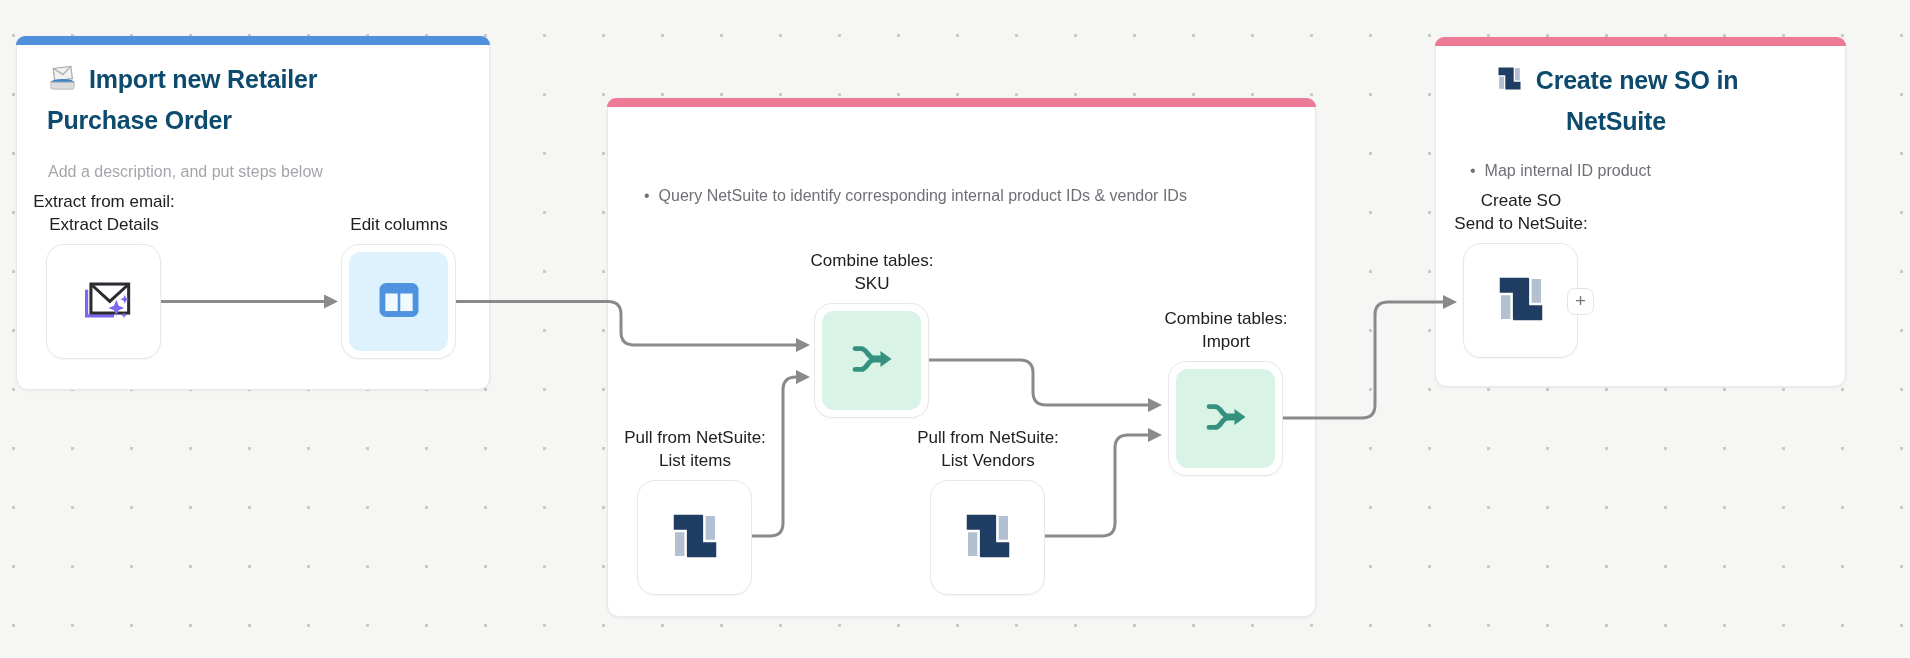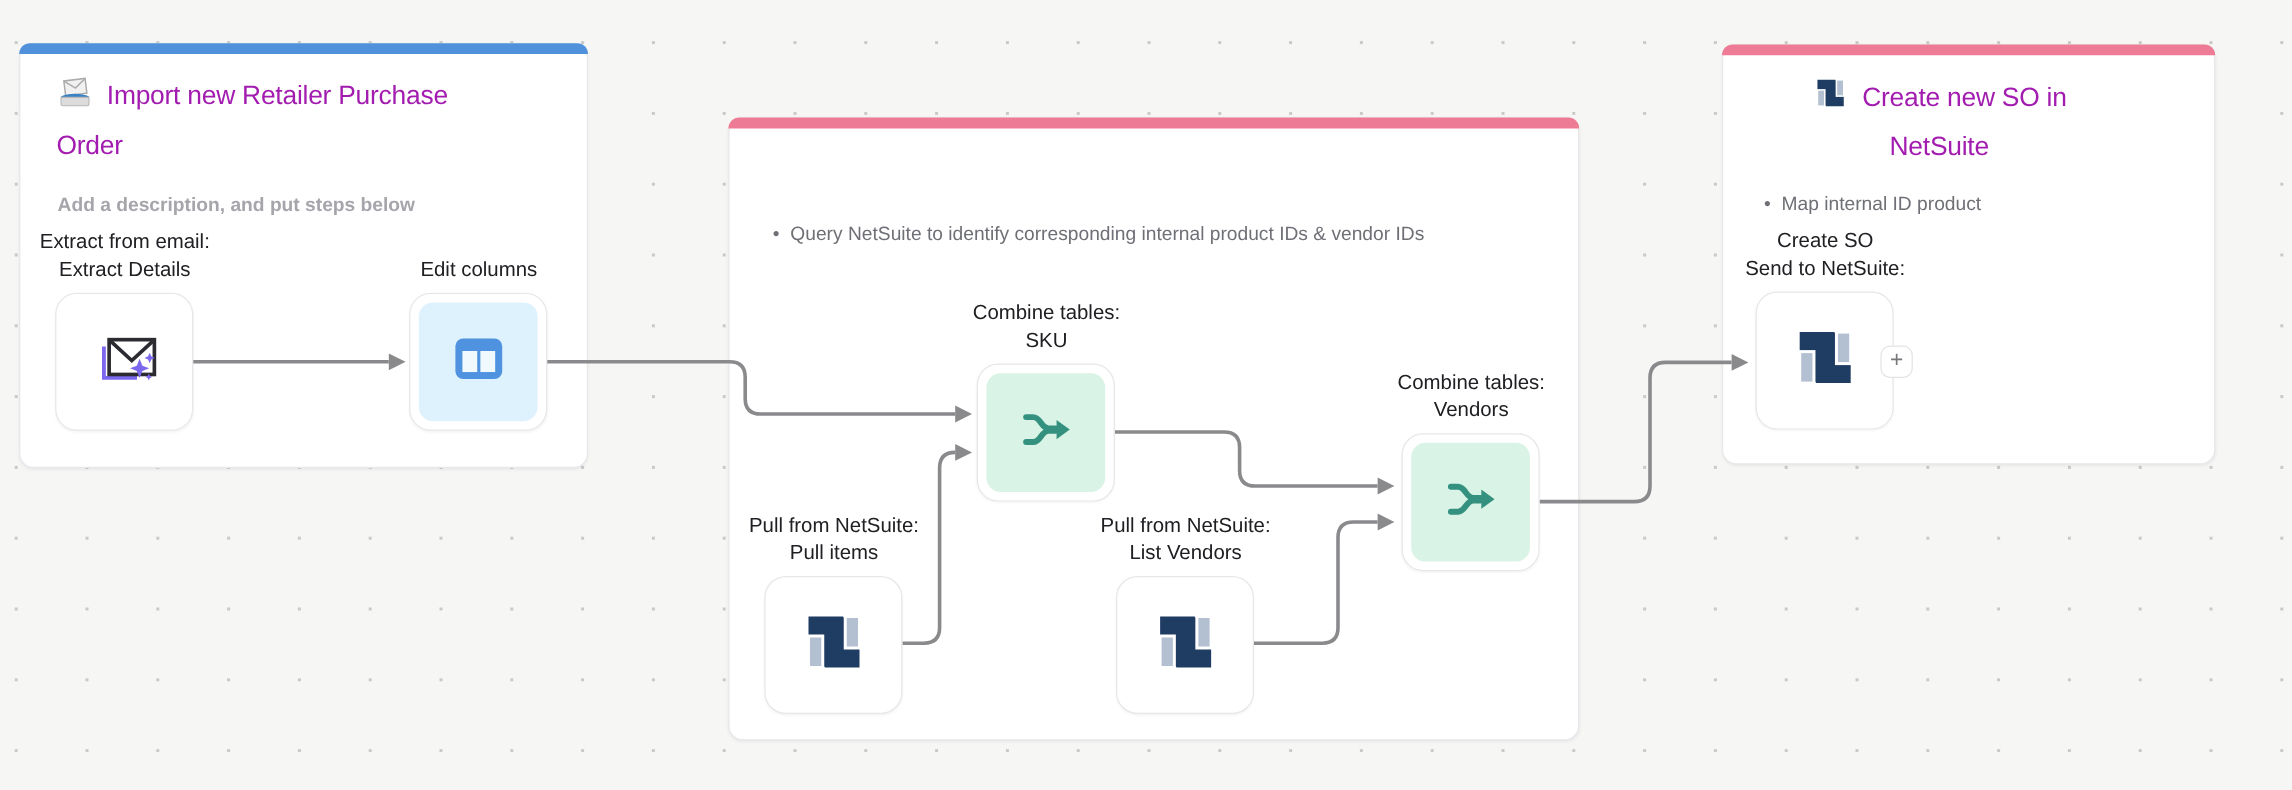--- a/index.html
+++ b/index.html
@@ -17,22 +17,22 @@
   .group-card {
     position:absolute; background:#fff; border:1px solid #e8e8ea;
     border-radius:12px; box-shadow:0 1px 3px rgba(16,24,40,.06);
     z-index:1;
   }
   .accent-bar {
     position:absolute; top:-1px; left:-1px; right:-1px; height:9px;
     border-radius:12px 12px 0 0;
   }
   .group-title {
-    position:absolute; font-weight:400; font-size:22px; line-height:36px;
-    color:#a21caf; letter-spacing:-0.2px;
+    position:absolute; font-weight:700; font-size:25px; line-height:36px;
+    color:#0c4a6e; letter-spacing:-0.2px;
   }
   .title-icon { display:inline-block; vertical-align:-5px; margin-right:11px; }
   .group-desc {
     position:absolute; font-size:16px; color:#a5a5ab;
   }
   .group-bullet {
     position:absolute; font-size:16px; color:#6f7076; display:flex; gap:9px;
   }
   .bullet-dot { color:#6f7076; }
 
@@ -77,21 +77,21 @@
         <svg width="31" height="31" viewBox="0 0 40 40">
           <g transform="rotate(-7 20 16)">
             <rect x="9" y="7" width="23" height="16" fill="#f1f1f1" stroke="#ababab" stroke-width="1.6"></rect>
             <path d="M9,7 L20.5,16 L32,7" fill="none" stroke="#ababab" stroke-width="1.6"></path>
           </g>
           <path d="M5,25 C12,21 28,21 35,25 L35,28 L5,28 Z" fill="#3b82c4"></path>
           <path d="M5,26 H35 V33 a2,2 0 0 1 -2,2 H7 a2,2 0 0 1 -2,-2 Z" fill="#dcdcdc" stroke="#b6b6b6" stroke-width="1.2"></path>
         </svg>
       </span><span>Import new Retailer Purchase Order</span>
     </div>
-    <div class="group-desc" style="left:31px; top:126px;font-weight:bold;">Add a description, and put steps below</div>
+    <div class="group-desc" style="left:31px; top:126px;">Add a description, and put steps below</div>
   </div>
 
   <div class="group-card" style="left:607px; top:98px; width:709px; height:519px;">
     <div class="accent-bar" style="background:#ee7b95;"></div>
     <div class="group-bullet" style="left:36px; top:88px;">
       <span class="bullet-dot">•</span>
       <span>Query NetSuite to identify corresponding internal product IDs &amp; vendor IDs</span>
     </div>
   </div>
 
@@ -138,29 +138,29 @@
   <div class="node-label" style="left:399px; top:190px;">
     <div></div>
       <div>Edit columns</div>
   </div>
   <div class="node-label" style="left:872px; top:249px;">
     <div>Combine tables:</div>
       <div>SKU</div>
   </div>
   <div class="node-label" style="left:695px; top:426px;">
     <div>Pull from NetSuite:</div>
-      <div>Pull items</div>
+      <div>List items</div>
   </div>
   <div class="node-label" style="left:988px; top:426px;">
     <div>Pull from NetSuite:</div>
       <div>List Vendors</div>
   </div>
   <div class="node-label" style="left:1226px; top:307px;">
     <div>Combine tables:</div>
-      <div>Vendors</div>
+      <div>Import</div>
   </div>
   <div class="node-label" style="left:1521px; top:189px;">
     <div>Create SO</div>
       <div>Send to NetSuite:</div>
   </div>
 
   <div class="node" style="left:46px; top:244px;">
     <div class="node-inner">
       <span>
         <svg width="58" height="58" viewBox="0 0 40 40">

